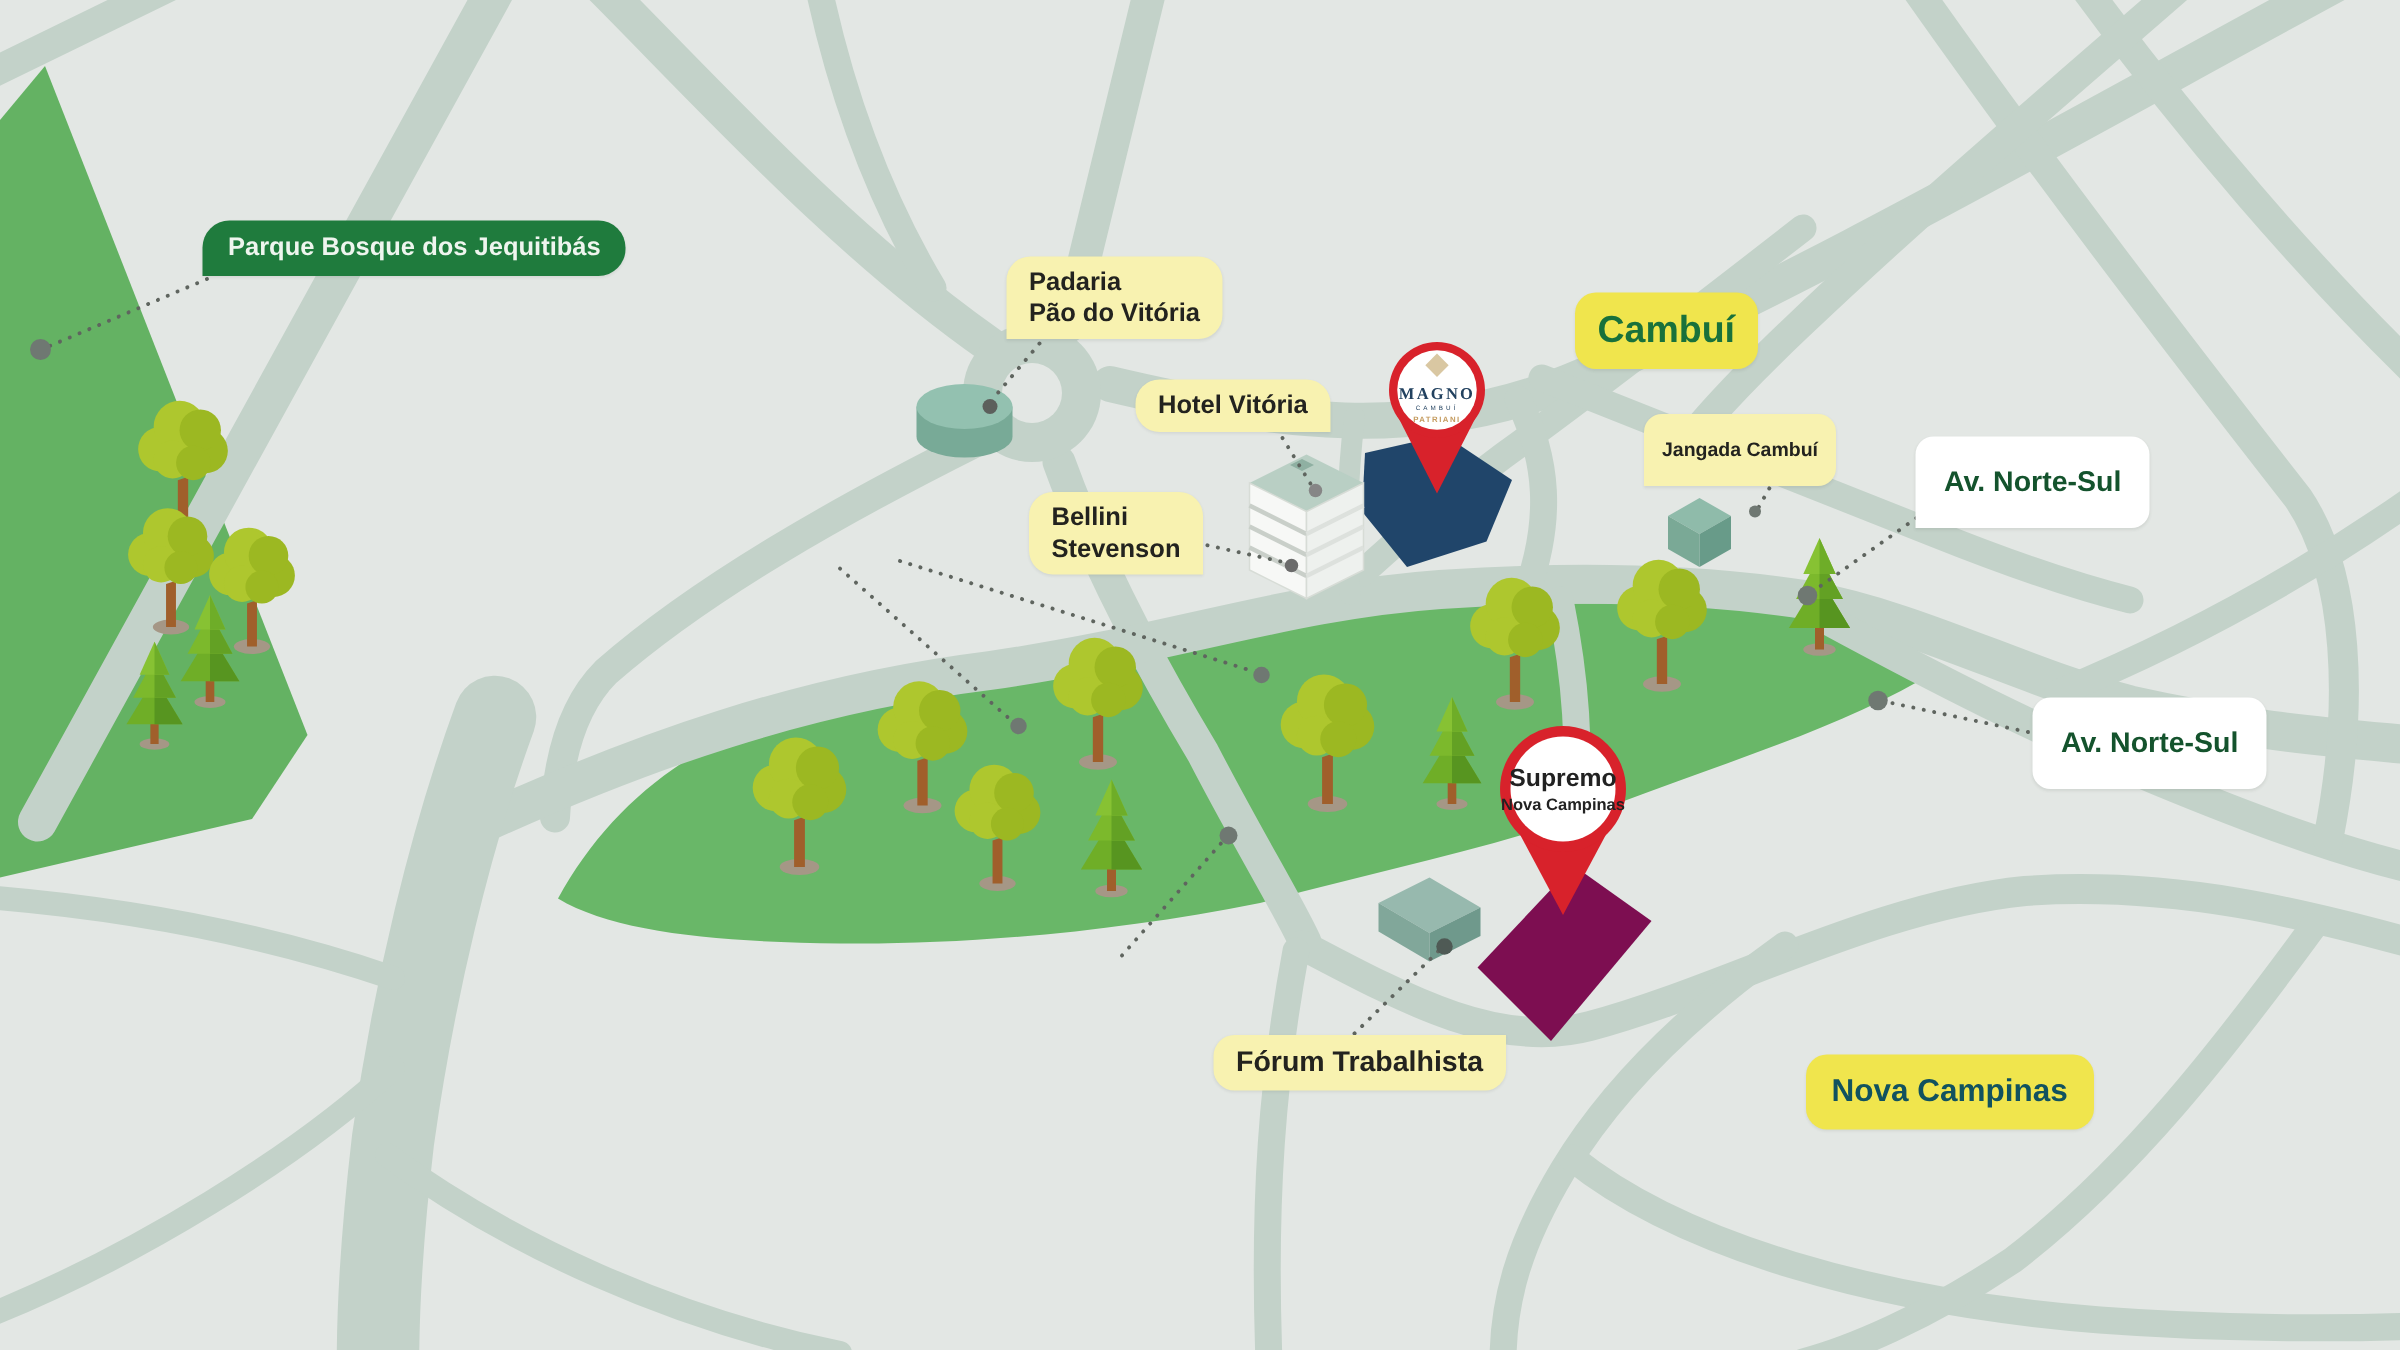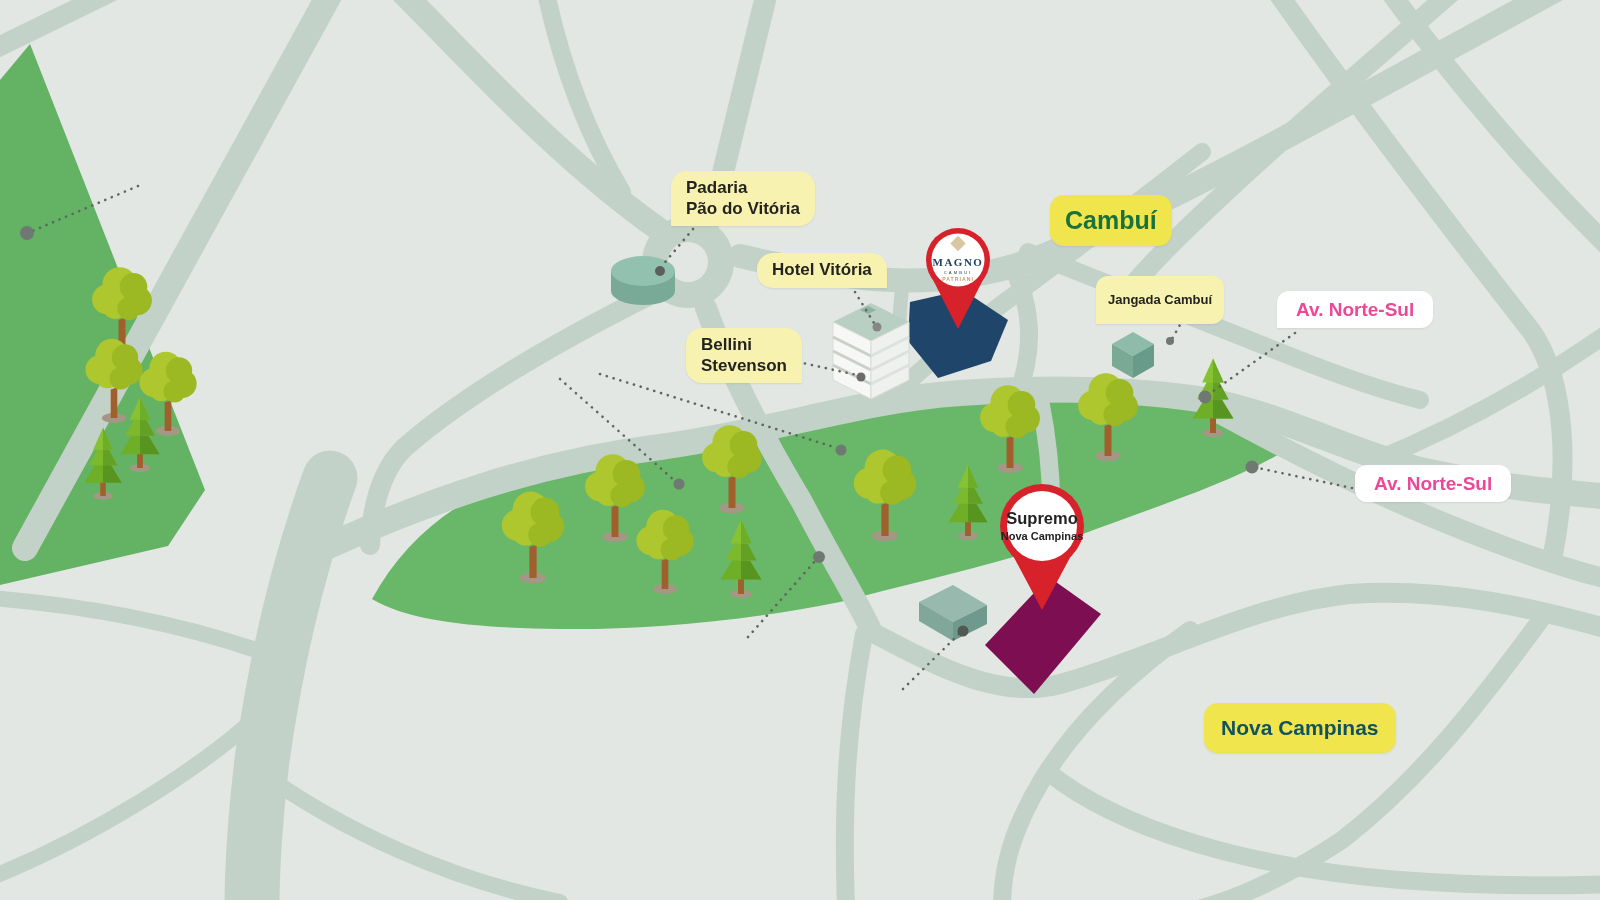--- a/index.html
+++ b/index.html
@@ -3,21 +3,21 @@
 <meta charset="utf-8">
 <style>
   html,body{margin:0;padding:0;background:#e3e7e4;}
   .stage{position:relative;width:1600px;height:900px;overflow:hidden;
          font-family:"Liberation Sans","DejaVu Sans",sans-serif;}
   .stage svg.base{position:absolute;inset:0;}
   .lbl{position:absolute;white-space:nowrap;font-weight:700;line-height:1.22;
        box-shadow:0 1px 2px rgba(60,70,60,.10);}
   .lbl.green{background:#1f7b3d;color:#eef5ee;font-size:17px;padding:8px 17px;}
   .lbl.pale{background:#f8f2b0;color:#23231f;font-weight:600;font-size:17px;padding:7px 15px;}
-  .lbl.white{background:#ffffff;color:#ec4899;font-weight:600;font-size:19px;padding:7px 19px;}
+  .lbl.white{background:#ffffff;color:#14532d;font-weight:600;font-size:19px;padding:19px 19px;}
   .lbl.bright{background:#f0e54d;font-weight:800;}
   .lbl.center{}
   #lbl-parque{left:135px;top:147px;border-radius:18px 18px 18px 0;}
   #lbl-cinturao{left:344px;top:339px;border-radius:18px 18px 0 18px;}
   #lbl-padaria{left:671px;top:171px;border-radius:16px 16px 16px 0;}
   #lbl-hotel{left:757px;top:253px;border-radius:16px 16px 0 16px;}
   #lbl-bellini{left:686px;top:328px;border-radius:16px 16px 0 16px;}
   #lbl-cambui{left:1050px;top:195px;border-radius:14px;font-size:25px;color:#19713b;padding:10px 15px;}
   #lbl-jangada{left:1096px;top:276px;border-radius:12px 12px 12px 0;font-size:13px;padding:16px 12px;}
   #lbl-av1{left:1277px;top:291px;border-radius:12px 12px 12px 0;}
@@ -185,20 +185,23 @@
 
   <g>
     <polygon points="1011,552 1073,552 1042,610" fill="#d8222b"></polygon>
     <circle cx="1042" cy="526" r="42" fill="#d8222b"></circle>
     <circle cx="1042" cy="526" r="35" fill="#ffffff"></circle>
     <text x="1042" y="524" text-anchor="middle" font-size="16.5" font-weight="700" fill="#222222">Supremo</text>
     <text x="1042" y="540" text-anchor="middle" font-size="11" font-weight="600" fill="#222222">Nova Campinas</text>
   </g>
 </svg>
 
+<div class="lbl green" id="lbl-parque">
+  <span>Parque Bosque dos Jequitibás</span>
+</div>
 <div class="lbl pale center" id="lbl-padaria">
   <div>Padaria</div>
   <div>Pão do Vitória</div>
 </div>
 <div class="lbl pale" id="lbl-hotel">
   <span>Hotel Vitória</span>
 </div>
 <div class="lbl pale center" id="lbl-bellini">
   <div>Bellini</div>
   <div>Stevenson</div>
@@ -208,17 +211,20 @@
 </div>
 <div class="lbl pale" id="lbl-jangada">
   <span>Jangada Cambuí</span>
 </div>
 <div class="lbl white" id="lbl-av1">
   <span>Av. Norte-Sul</span>
 </div>
 <div class="lbl white" id="lbl-av2">
   <span>Av. Norte-Sul</span>
 </div>
+<div class="lbl pale" id="lbl-forum">
+  <span>Fórum Trabalhista</span>
+</div>
 <div class="lbl bright" id="lbl-nova">
   <span>Nova Campinas</span>
 </div>
 
 </div>
 
 </body></html>

